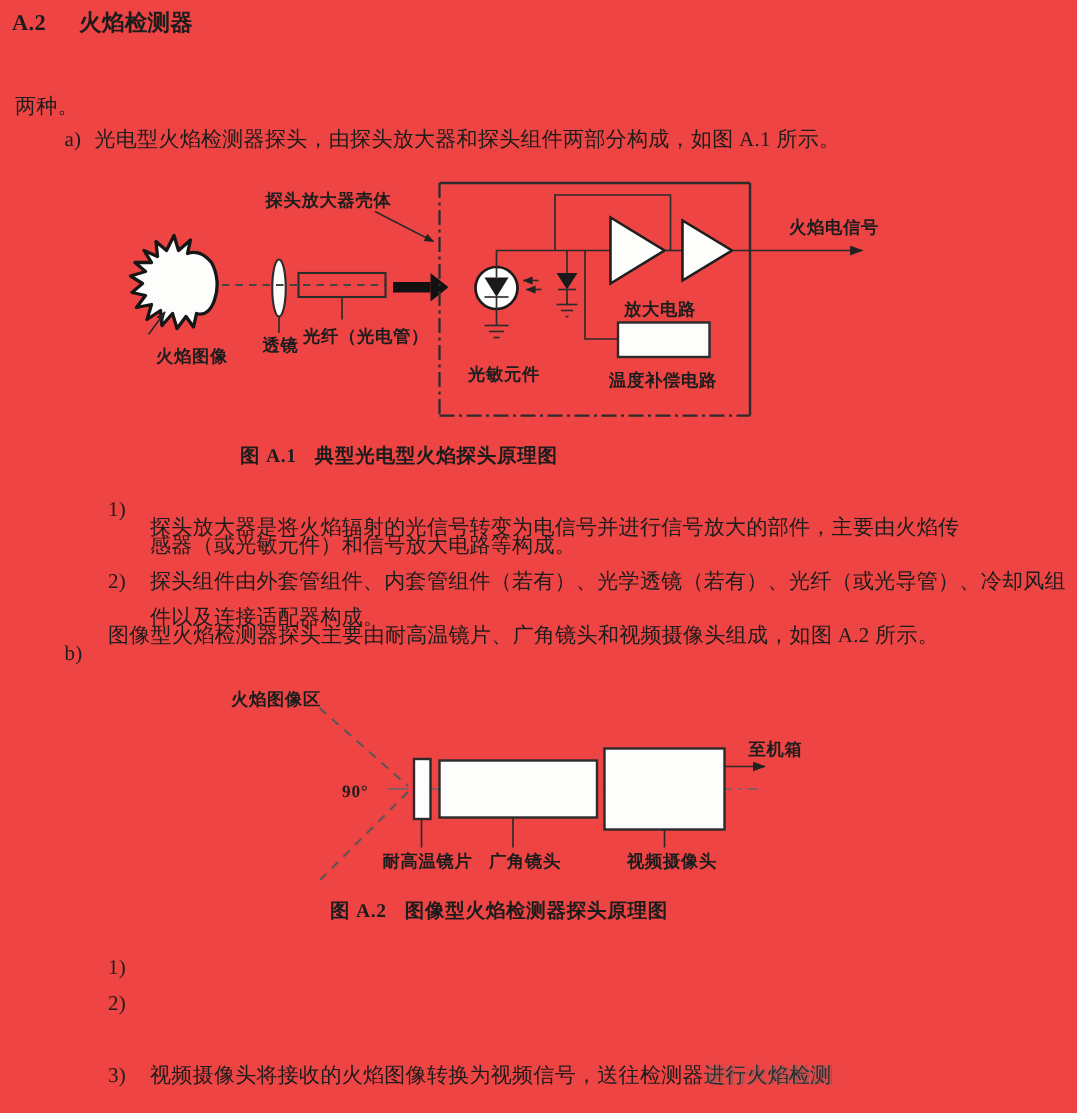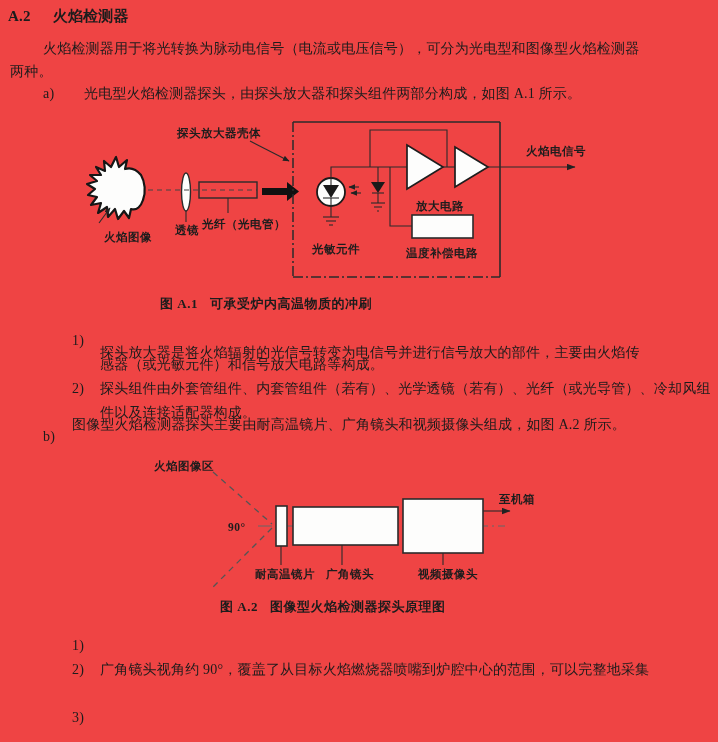--- a/index.html
+++ b/index.html
@@ -30,25 +30,24 @@
 </style>
 </head>
 <body>
 
 <div id="page">
 
   <div class="line heading" style="left:8px;top:8px;">
     <span class="hnum">A.2</span><span>火焰检测器</span>
   </div>
 
-  <div class="line" style="left:43px;top:40px;">火焰检测器用于将光转换为脉动电信号（电流或电压信号），可分为光电型和图像型火焰检测器</div>
   <div class="line" style="left:10px;top:63px;">两种。</div>
 
   <div class="line" style="left:43px;top:85px;">a)</div>
-  <div class="line" style="left:84px;top:85px;">光电型火焰检测器探头，由探头放大器和探头组件两部分构成，如图 A.1 所示。</div>
+  <div class="line" style="left:63px;top:85px;">光电型火焰检测器探头，由探头放大器和探头组件两部分构成，如图 A.1 所示。</div>
 
   <svg style="left:80px;top:110px;" width="520" height="172" viewBox="0 0 520 172">
     <defs>
       <marker id="ah1" markerWidth="9" markerHeight="8" refX="7.5" refY="3" orient="auto">
         <path d="M0,0 L8,3 L0,6 z" fill="#222"></path>
       </marker>
       <marker id="ah1s" markerWidth="7" markerHeight="6" refX="5.5" refY="2.5" orient="auto">
         <path d="M0,0 L6,2.5 L0,5 z" fill="#222"></path>
       </marker>
     </defs>
@@ -116,21 +115,21 @@
     <text x="360" y="100" text-anchor="middle">放大电路</text>
 
     <rect x="332" y="105" width="61" height="23" class="box"></rect>
     <text x="362" y="147" text-anchor="middle">温度补偿电路</text>
 
     <line class="wire" x1="408" y1="57" x2="495" y2="57" marker-end="url(#ah1)"></line>
     <text x="446" y="45">火焰电信号</text>
   </svg>
 
   <div class="line caption" style="left:160px;top:295px;">
-    <span class="cap-num">图 A.1</span><span>可承受炉内高温物质的冲刷</span>
+    <span class="cap-num">图 A.1</span><span>典型光电型火焰探头原理图</span>
   </div>
 
   <div class="line" style="left:72px;top:332px;">1)</div>
   <div class="line" style="left:100px;top:344px;">探头放大器是将火焰辐射的光信号转变为电信号并进行信号放大的部件，主要由火焰传</div>
   <div class="line" style="left:100px;top:356px;">感器（或光敏元件）和信号放大电路等构成。</div>
   <div class="line" style="left:72px;top:380px;">2)</div>
   <div class="line" style="left:100px;top:380px;">探头组件由外套管组件、内套管组件（若有）、光学透镜（若有）、光纤（或光导管）、冷却风组</div>
   <div class="line" style="left:100px;top:404px;">件以及连接适配器构成。</div>
 
   <div class="line" style="left:43px;top:428px;">b)</div>
@@ -165,16 +164,18 @@
     <text x="226" y="128">广角镜头</text>
     <text x="318" y="128">视频摄像头</text>
   </svg>
 
   <div class="line caption" style="left:220px;top:598px;text-align:right;">
     <span class="cap-num">图 A.2</span><span>图像型火焰检测器探头原理图</span>
   </div>
 
   <div class="line" style="left:72px;top:637px;">1)</div>
   <div class="line" style="left:72px;top:661px;">2)</div>
-  <div class="line" style="left:100px;top:661px;">广角镜头视角约 90°，覆盖了从目标火焰燃烧器喷嘴到炉腔中心的范围，可以完整地采集</div>
   <div class="line" style="left:72px;top:709px;">3)</div>
+  <div class="line" style="left:100px;top:709px;">
+    <span>视频摄像头将接收的火焰图像转换为视频信号，送往检测器</span><span class="overlap">进行火焰检测</span>
+  </div>
 
 </div>
 
 </body></html>

